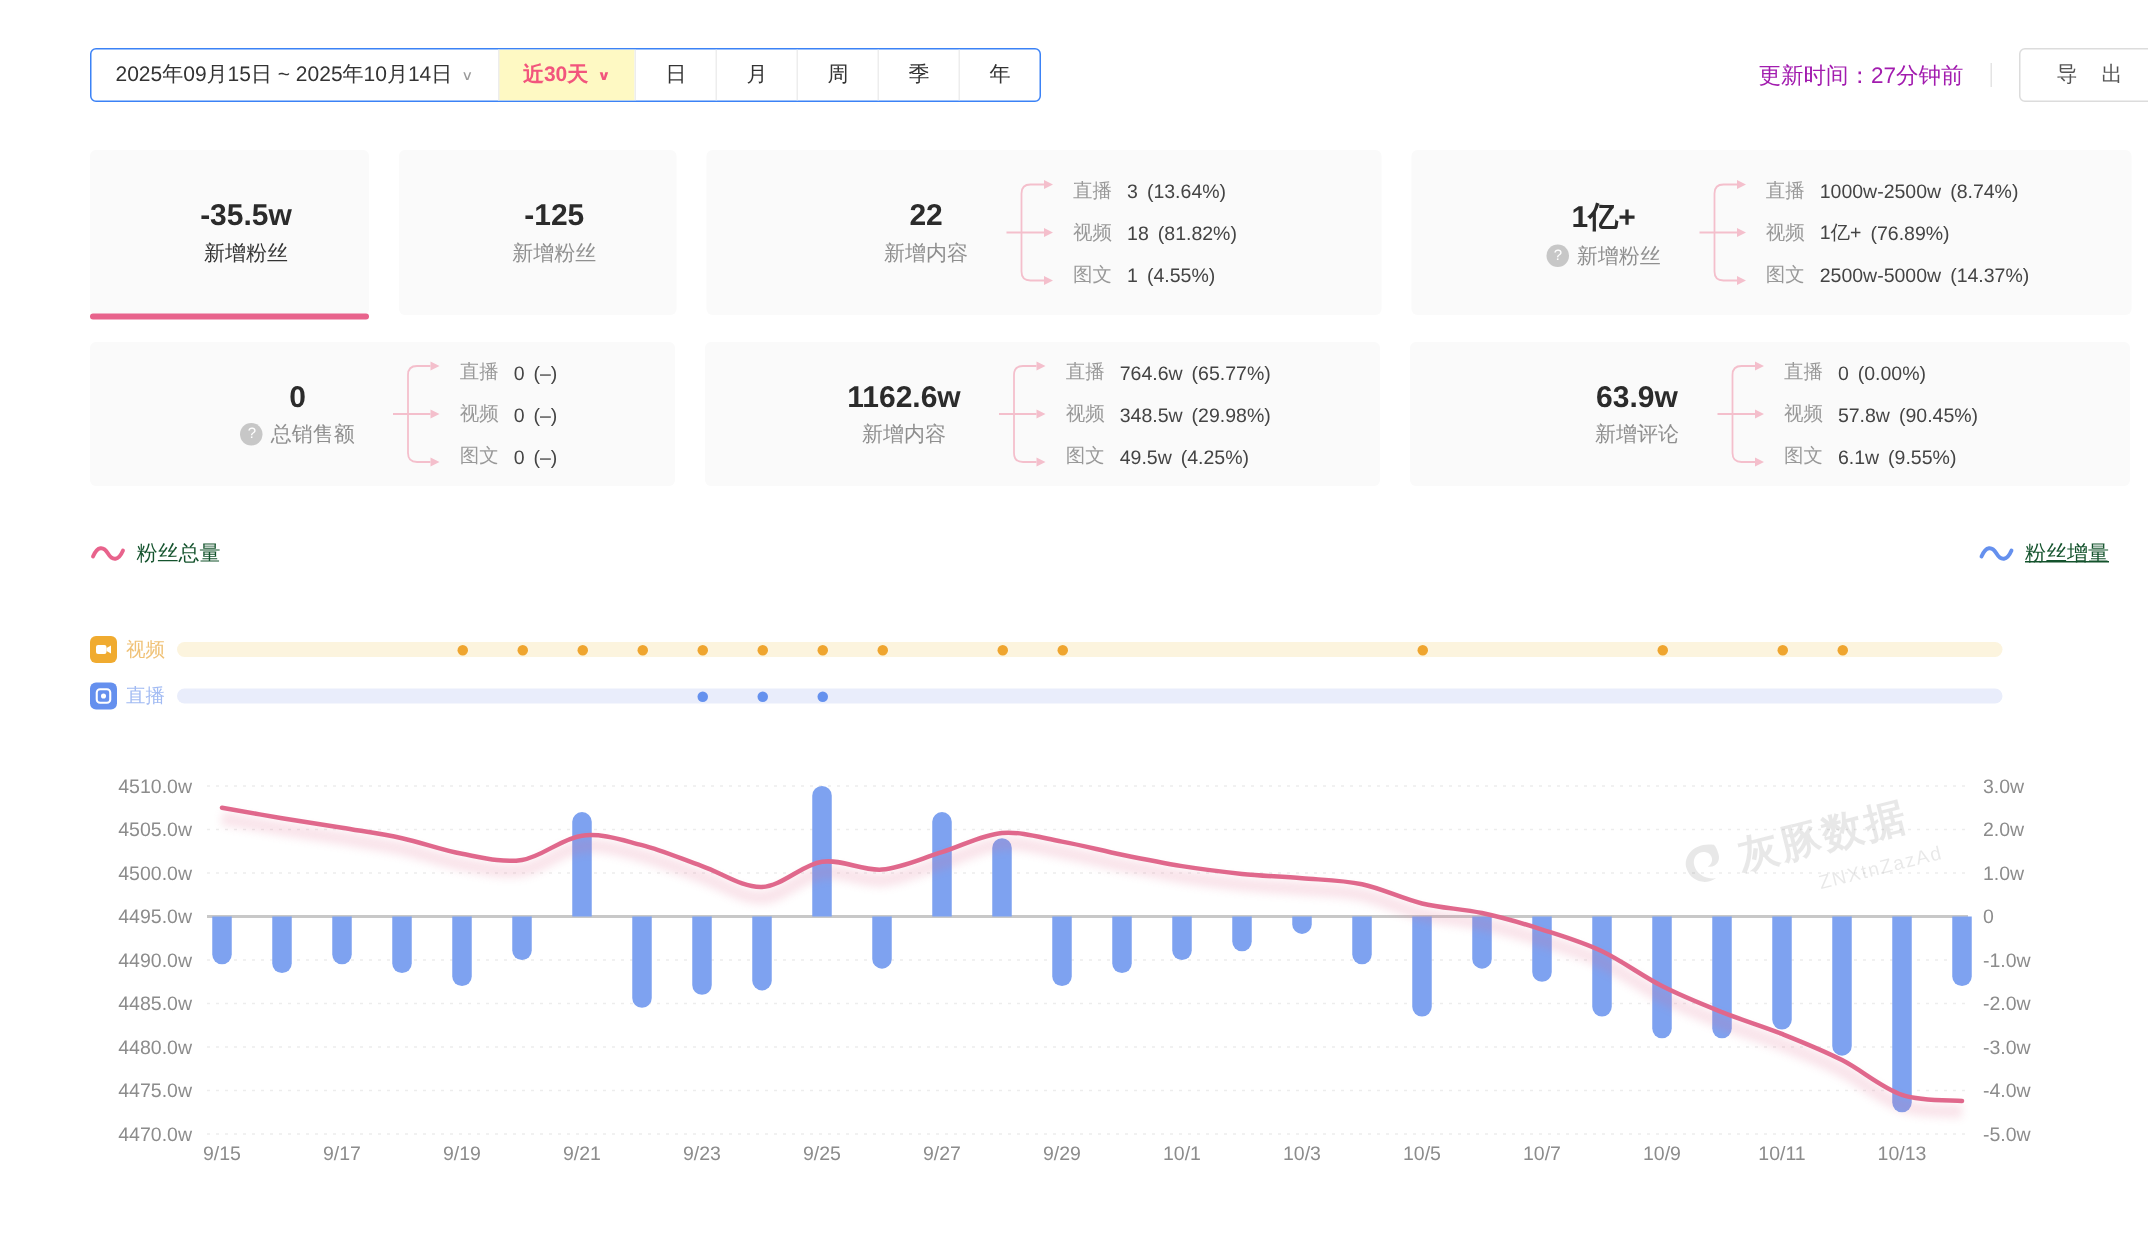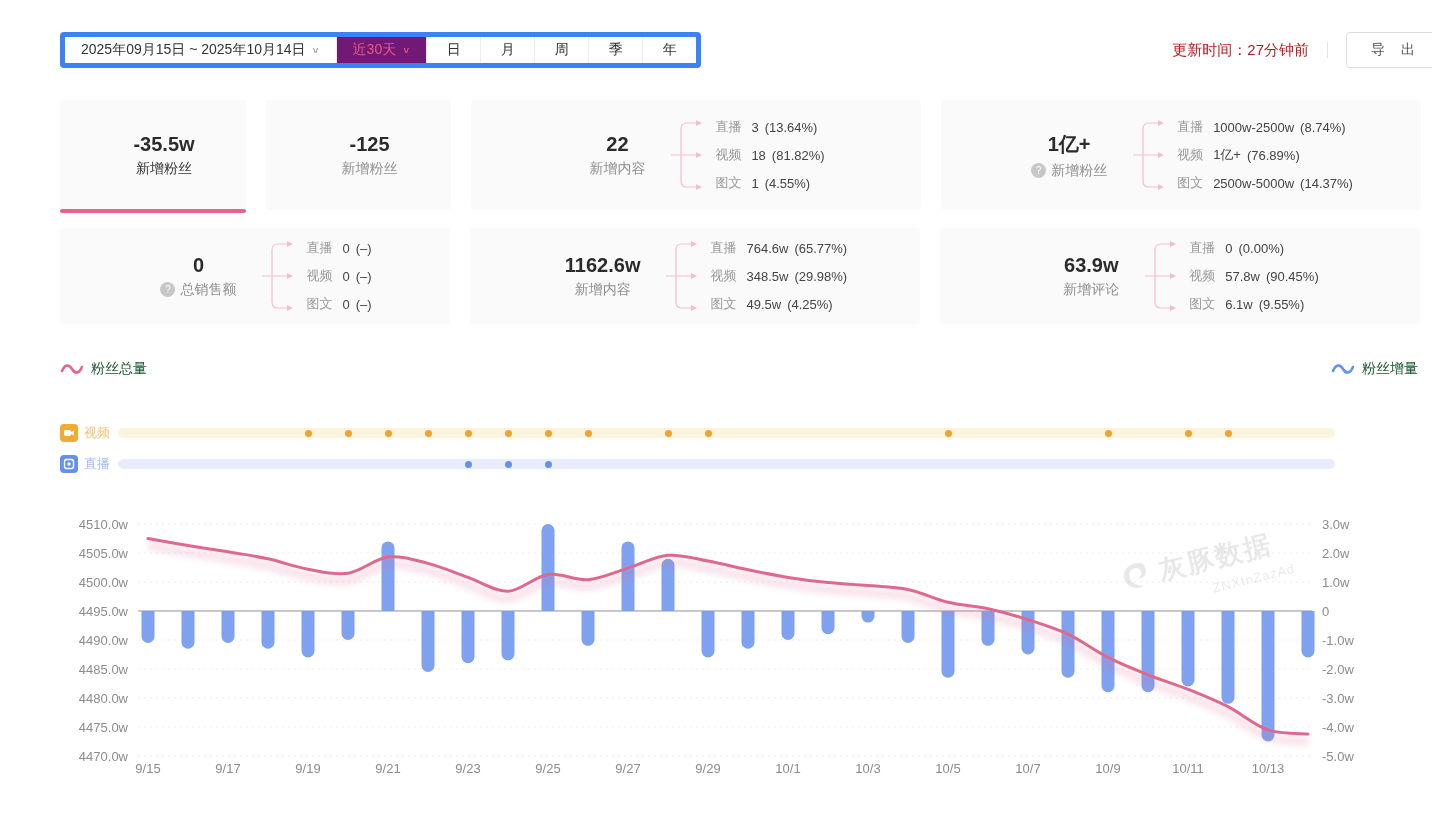--- a/index.html
+++ b/index.html
@@ -2,31 +2,31 @@
 <html><head>
 <meta charset="utf-8">
 <style>
   * { margin:0; padding:0; box-sizing:border-box; }
   html,body { width:1432px; height:832px; background:#fff; overflow:hidden; position:relative;
     font-family:"Liberation Sans","DejaVu Sans",sans-serif; color:#333; }
 
   
   .toolbar { position:absolute; left:60px; right:-14px; top:32px; height:36px;
     display:flex; align-items:center; justify-content:space-between; }
-  .seg-group { display:flex; align-items:stretch; height:36px; border:5px solid #3b82f6;
+  .seg-group { display:flex; align-items:stretch; height:36px; border:1px solid #3b82f6;
     border-radius:4px; overflow:hidden; background:#fff; }
   .seg { display:flex; align-items:center; padding:0 16px; font-size:14px; color:#333;
     border-left:1px solid #ededed; cursor:pointer; white-space:nowrap; }
   .seg:first-child { border-left:none; }
   .chev { font-size:11px; color:#9a9a9a; margin-left:6px; transform:scaleY(.8); }
-  .seg.quick { background:#701a75; color:#f2557d; font-weight:normal; }
+  .seg.quick { background:#fef9c3; color:#f2557d; font-weight:bold; }
   .seg.quick .chev { color:#f2557d; }
   .seg.tab { width:54px; justify-content:center; }
   .toolbar-right { display:flex; align-items:center; }
-  .update-time { font-size:15px; color:#b91c1c; }
+  .update-time { font-size:15px; color:#a21caf; }
   .tb-divider { width:1px; height:16px; background:#e4e4e4; margin:0 18px; }
   .export-btn { height:36px; min-width:100px; padding:0 24px; border:1px solid #dcdcdc;
     border-radius:4px; background:#fff; font-size:14px; color:#555; letter-spacing:6px;
     display:flex; align-items:center; justify-content:center; cursor:pointer; }
 
   
   .stats { position:absolute; left:60px; top:100px; width:1362px; }
   .srow { display:flex; gap:20px; margin-bottom:18px; }
   .card { position:relative; background:#fafafa; border-radius:4px; height:110px;
     display:flex; align-items:center; justify-content:center; cursor:pointer; }
@@ -44,21 +44,21 @@
   .bracket { flex:none; margin:0 2px 0 14px; }
   .bd { display:flex; flex-direction:column; }
   .bd-row { height:28px; display:flex; align-items:center; font-size:13px; }
   .bd-name { color:#999; margin-right:10px; }
   .bd-val { color:#444; }
   .bd-pct { color:#444; margin-left:6px; }
 
   
   .legend { position:absolute; top:360px; display:flex; align-items:center; gap:7px;
     font-size:14px; color:#14532d; cursor:pointer; }
-  .legend.left { left:60px; } .legend.right { right:14px; }
+  .legend.left { left:60px; } .legend.right { right:26px;text-decoration:underline; }
 
   
   .marker-row { position:absolute; left:60px; width:1275px; height:18px;
     display:flex; align-items:center; }
   .marker-row.video { top:424px; } .marker-row.live { top:455px; }
   .m-icon { width:18px; height:18px; border-radius:4px; flex:none;
     display:flex; align-items:center; justify-content:center; }
   .m-icon.video { background:#f0ab30; } .m-icon.live { background:#6590ee; }
   .m-label { font-size:13px; margin:0 8px 0 6px; white-space:nowrap; }
   .m-label.video { color:#f0c277; } .m-label.live { color:#a2bbf3; }

